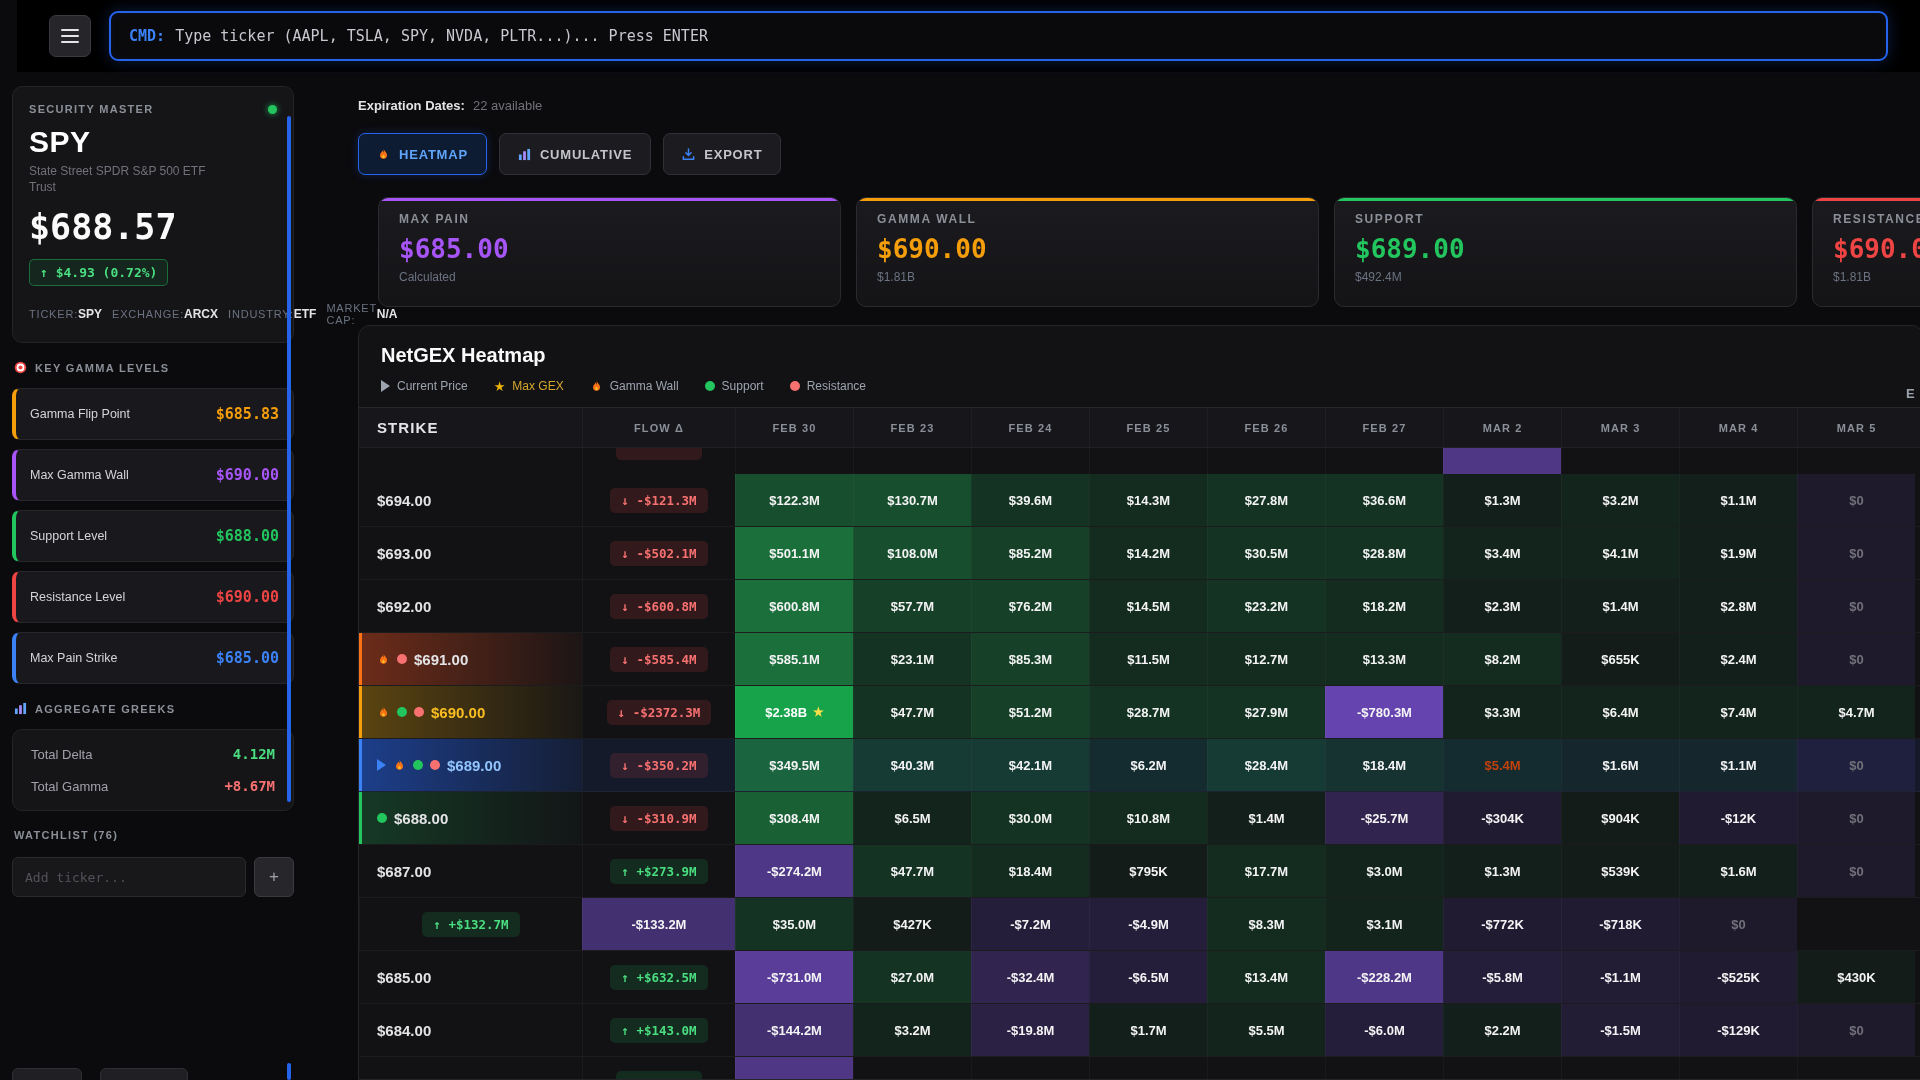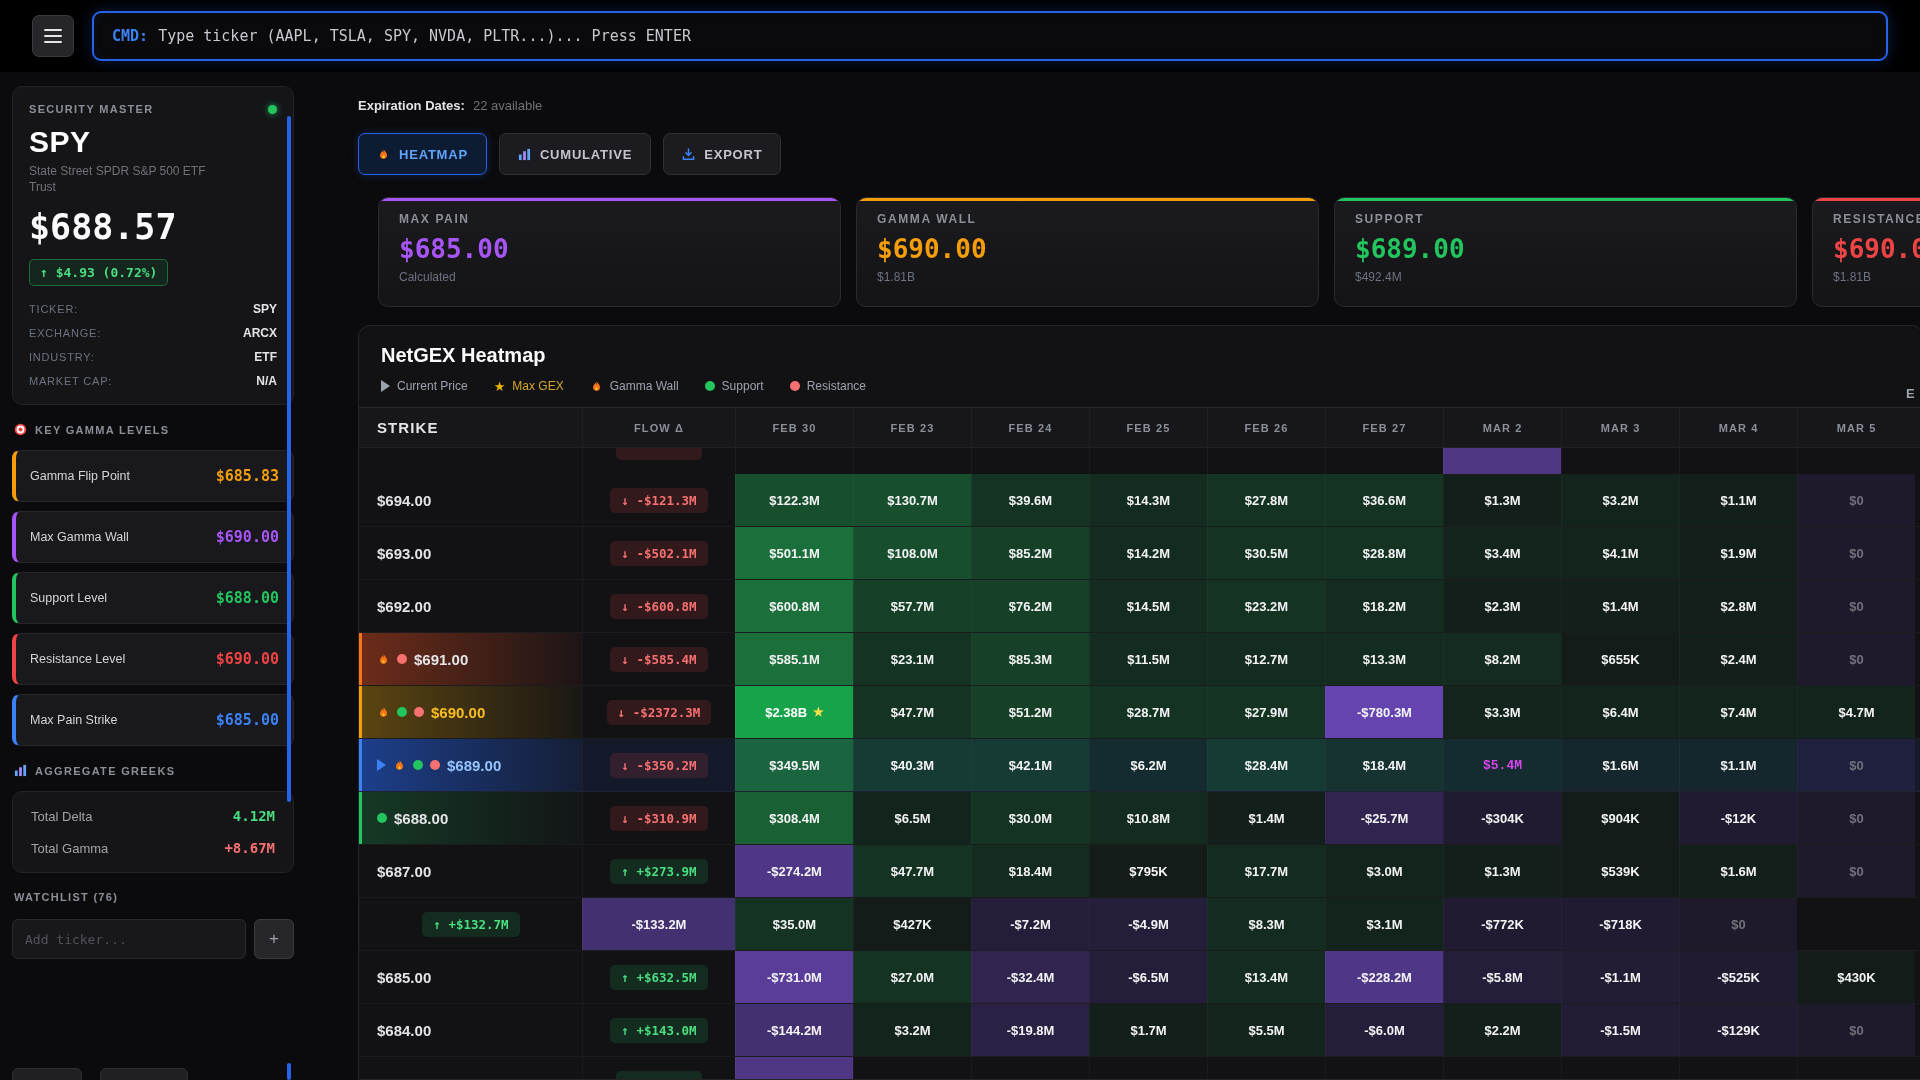--- a/index.html
+++ b/index.html
@@ -2,21 +2,21 @@
 <html><head>
 <meta charset="utf-8">
 <style>
   * { margin:0; padding:0; box-sizing:border-box; }
   html,body { width:1920px; height:1080px; overflow:hidden; }
   body { background:#0b0b0d; color:#e4e4e7; font-family:"Liberation Sans",sans-serif; position:relative; }
   .mono { font-family:"DejaVu Sans Mono",monospace; }
   [data-interactable="true"] { cursor:pointer; }
 
   
-  .topbar { height:72px; background:#000; display:flex; align-items:center; padding:0 32px; gap:18px; }
+  .topbar { height:72px; background:#000; display:flex; align-items:center; padding:0 32px; gap:18px;margin-left:17px; }
   .hamburger { width:42px; height:42px; background:#26262a; border:1px solid #3a3a40; border-radius:7px; display:flex; flex-direction:column; justify-content:center; align-items:center; gap:4px; }
   .hamburger i { display:block; width:18px; height:2px; background:#e4e4e7; border-radius:1px; }
   .cmdbar { flex:1; height:50px; border:2px solid #2563eb; border-radius:9px; background:#0a0a0c; display:flex; align-items:center; padding:0 18px; gap:10px; font-family:"DejaVu Sans Mono",monospace; font-size:15px; box-shadow:0 0 16px rgba(37,99,235,.28), inset 0 0 10px rgba(37,99,235,.07); white-space:nowrap; overflow:hidden; }
   .cmd-label { color:#3b82f6; font-weight:bold; }
   .cmd-text  { color:#c8c8d0; }
 
   
   .content { display:flex; align-items:flex-start; padding:14px 0 0 12px; height:1008px; }
   .sidebar { width:282px; min-width:282px; display:flex; flex-direction:column; gap:14px; }
   .main { flex:1; min-width:0; padding-left:64px; }
@@ -24,21 +24,21 @@
   
   .panel { background:#151518; border:1px solid #232328; border-radius:10px; }
   .sec-master { padding:16px; }
   .sec-header { display:flex; justify-content:space-between; align-items:center; }
   .sec-title { font-size:11px; font-weight:bold; letter-spacing:1.3px; color:#8b8f98; }
   .live-dot { width:9px; height:9px; border-radius:50%; background:#22c55e; box-shadow:0 0 6px rgba(34,197,94,.8); }
   .symbol { font-size:30px; font-weight:bold; color:#ffffff; margin-top:10px; letter-spacing:.5px; }
   .sec-name { font-size:12px; color:#71717a; line-height:1.35; margin-top:4px; max-width:200px; }
   .price { font-size:35px; font-weight:bold; font-family:"DejaVu Sans Mono",monospace; margin-top:12px; color:#fafafa; }
   .change-badge { display:inline-flex; margin-top:12px; padding:5px 10px; background:rgba(34,197,94,.1); border:1px solid rgba(34,197,94,.45); border-radius:5px; color:#4ade80; font-family:"DejaVu Sans Mono",monospace; font-size:13px; font-weight:bold; }
-  .facts { margin-top:16px; display:flex; flex-direction:column; gap:10px; }
+  .facts { margin-top:16px; display:flex; flex-direction:row; gap:10px; }
   .fact { display:flex; justify-content:space-between; align-items:center; }
   .fact-label { color:#6b7280; font-size:11px; letter-spacing:.8px; }
   .fact-value { color:#e4e4e7; font-weight:bold; font-size:12px; }
 
   .section-head { display:flex; align-items:center; gap:8px; font-size:11px; font-weight:bold; letter-spacing:1.3px; color:#8b8f98; margin:4px 2px 0; }
   .levels { display:flex; flex-direction:column; gap:9px; }
   .level-item { background:#19191d; border:1px solid #26262b; border-left:4px solid #888; border-radius:8px; height:52px; padding:0 14px; display:flex; justify-content:space-between; align-items:center; }
   .level-label { font-size:12.5px; color:#d4d4d8; }
   .level-value { font-family:"DejaVu Sans Mono",monospace; font-size:15px; font-weight:bold; }
 
@@ -490,21 +490,21 @@
             </div>
             <div class="gcell" data-interactable="false">
               <span class="fbadge down" data-interactable="false">↓ -$350.2M</span>
             </div>
             <div class="gcell" data-interactable="true" style="background: rgba(34, 197, 94, 0.44); color: rgb(244, 244, 245);">$349.5M</div>
             <div class="gcell" data-interactable="true" style="background: rgba(34, 197, 94, 0.19); color: rgb(244, 244, 245);">$40.3M</div>
             <div class="gcell" data-interactable="true" style="background: rgba(34, 197, 94, 0.19); color: rgb(244, 244, 245);">$42.1M</div>
             <div class="gcell" data-interactable="true" style="background: rgba(34, 197, 94, 0.1); color: rgb(244, 244, 245);">$6.2M</div>
             <div class="gcell" data-interactable="true" style="background: rgba(34, 197, 94, 0.19); color: rgb(244, 244, 245);">$28.4M</div>
             <div class="gcell" data-interactable="true" style="background: rgba(34, 197, 94, 0.14); color: rgb(244, 244, 245);">$18.4M</div>
-            <div class="gcell" data-interactable="true" style="background: rgba(34, 197, 94, 0.1); color: #d946ef; font-family: Liberation Mono, monospace;">$5.4M</div>
+            <div class="gcell" data-interactable="true" style="background: rgba(34, 197, 94, 0.1); color: #c2410c;">$5.4M</div>
             <div class="gcell" data-interactable="true" style="background: rgba(34, 197, 94, 0.075); color: rgb(244, 244, 245);">$1.6M</div>
             <div class="gcell" data-interactable="true" style="background: rgba(34, 197, 94, 0.075); color: rgb(244, 244, 245);">$1.1M</div>
             <div class="gcell" data-interactable="true" style="background: rgba(139, 92, 246, 0.1); color: rgb(113, 113, 122);">$0</div>
           </div>
           <div class="grow support" data-interactable="true">
             <div class="gcell strike" data-interactable="true">
               <span class="ic" data-interactable="false">
                 <span class="dot" style="background:#22c55e"></span>
               </span>
               <span data-interactable="false">$688.00</span>

